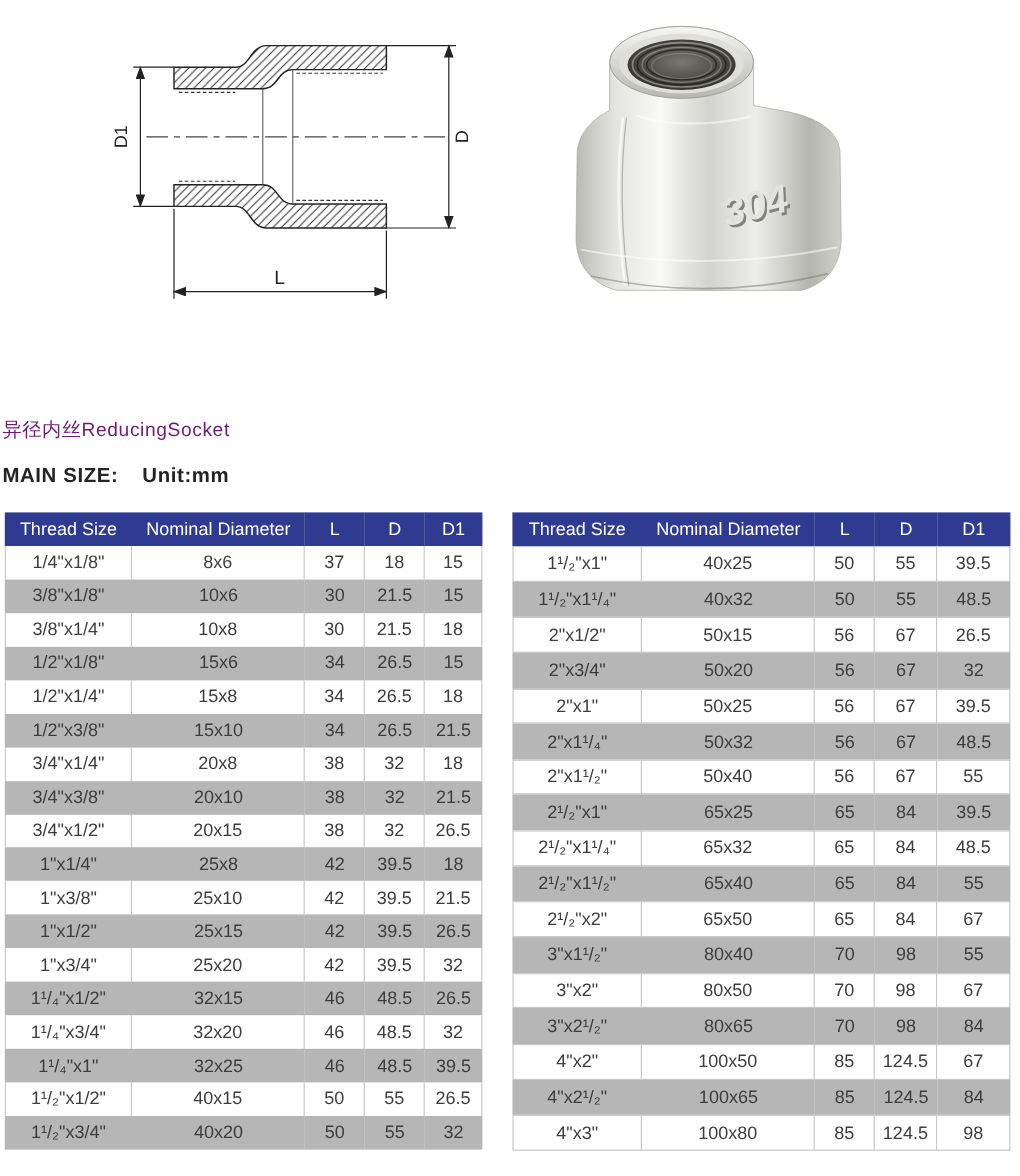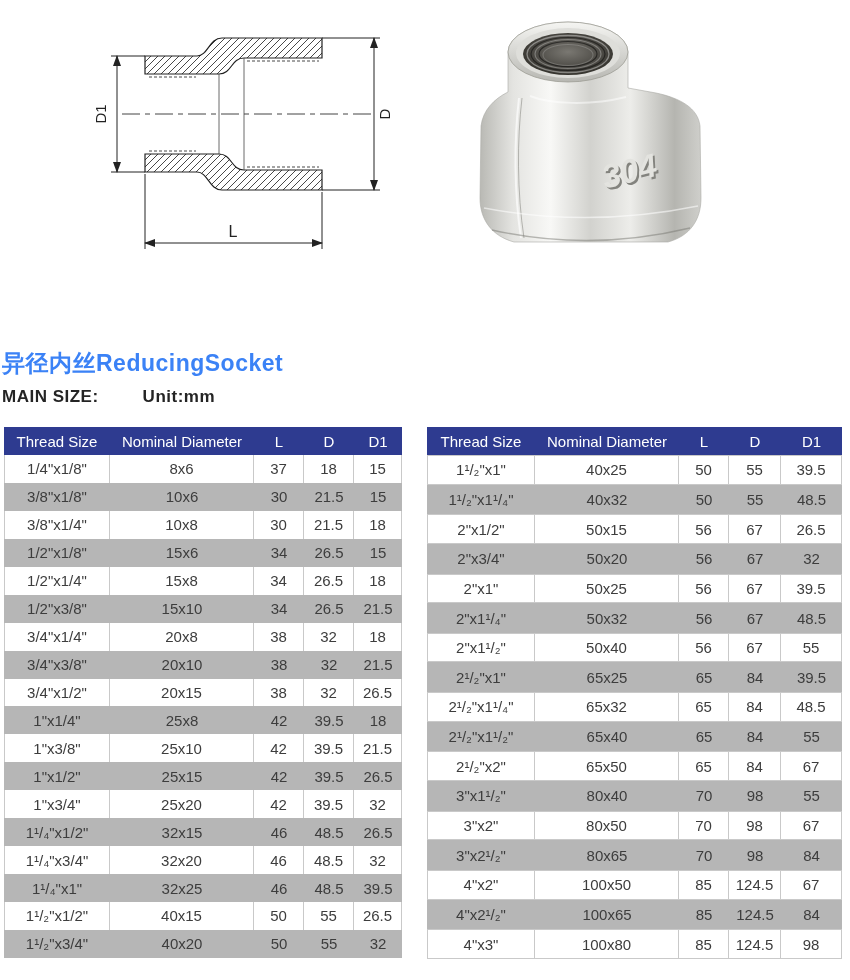--- a/index.html
+++ b/index.html
@@ -7,27 +7,27 @@
     width:850px;height:980px;position:relative;overflow:hidden;background:#ffffff;
     font-family:"Liberation Sans","DejaVu Sans",sans-serif;
     color:#3d3d3d;
   }
   
   .drawing{position:absolute;left:92px;top:10px;}
   .photo{position:absolute;left:430px;top:0;}
   
   .title{
     position:absolute;left:2px;top:348px;
-    font-size:23px;font-weight:700;color:#3b82f6;letter-spacing:0.5px;
+    font-size:16px;font-weight:400;color:#701a75;letter-spacing:0.5px;
   }
   .sizeline{
     position:absolute;left:2px;top:387px;
     font-size:17px;font-weight:700;color:#242424;letter-spacing:0.5px;
   }
-  .sizeline .unit{margin-left:44px;}
+  .sizeline .unit{margin-left:20px;}
   
   .tables{position:absolute;left:0;top:427px;width:850px;}
   table{
     position:absolute;top:0;border-collapse:separate;border-spacing:0;table-layout:fixed;
   }
   #table-left{left:4px;width:398px;}
   #table-right{left:427px;width:415px;}
   th{
     background:var(--header-bg,#2e3b90);color:#ffffff;font-weight:400;
     font-size:15px;height:28px;padding:0;text-align:center;box-sizing:border-box;

